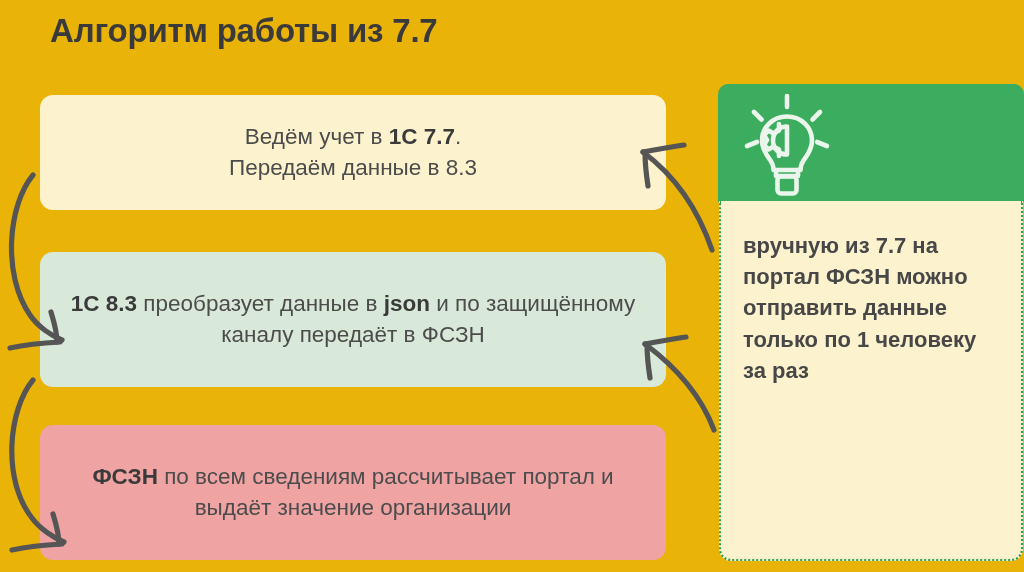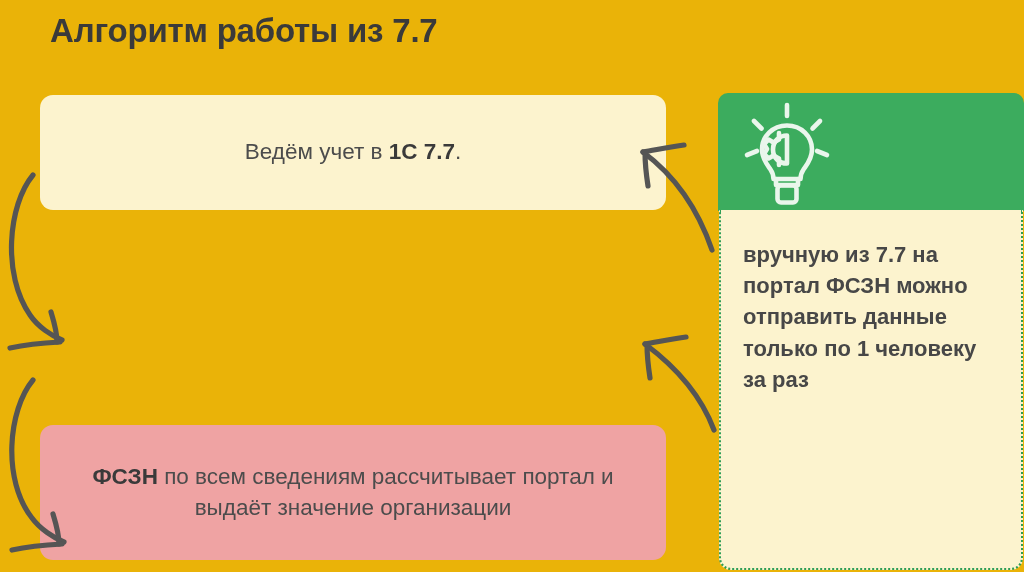--- a/index.html
+++ b/index.html
@@ -63,21 +63,21 @@
   #box-3 {
     left: 40px;  top: 425px;
     width: 626px; height: 135px;
     background: #efa3a3;
   }
 
   
   #tip-card {
     position: absolute;
     left: 718px;
-    top: 93px;
+    top: 84px;
     width: 306px;
     height: 478px;
   }
   #tip-header {
     position: absolute;
     left: 0; top: 0;
     width: 306px;
     height: 118px;
     background: #3cac5e;
     border-radius: 10px 10px 0 0;
@@ -119,23 +119,29 @@
 </head>
 <body>
 
 <div id="slide">
 
   <div class="title">Алгоритм работы из 7.7</div>
 
   <div class="flow-box" id="box-1">
     <div>
       <span class="ln"><span>Ведём учет в </span><b>1С 7.7</b><span>.</span></span>
-    </div>
-  </div>
-
+      <span class="ln">Передаём данные в 8.3</span>
+    </div>
+  </div>
+
+  <div class="flow-box" id="box-2">
+    <div>
+      <b>1С 8.3</b><span> преобразует данные в </span><b>json</b><span> и по защищённому каналу передаёт в ФСЗН</span>
+    </div>
+  </div>
 
   <div class="flow-box" id="box-3">
     <div>
       <b>ФСЗН</b><span> по всем сведениям рассчитывает портал и выдаёт значение организации</span>
     </div>
   </div>
 
   <div id="tip-card">
     <div id="tip-header">
       <div id="tip-icon">

